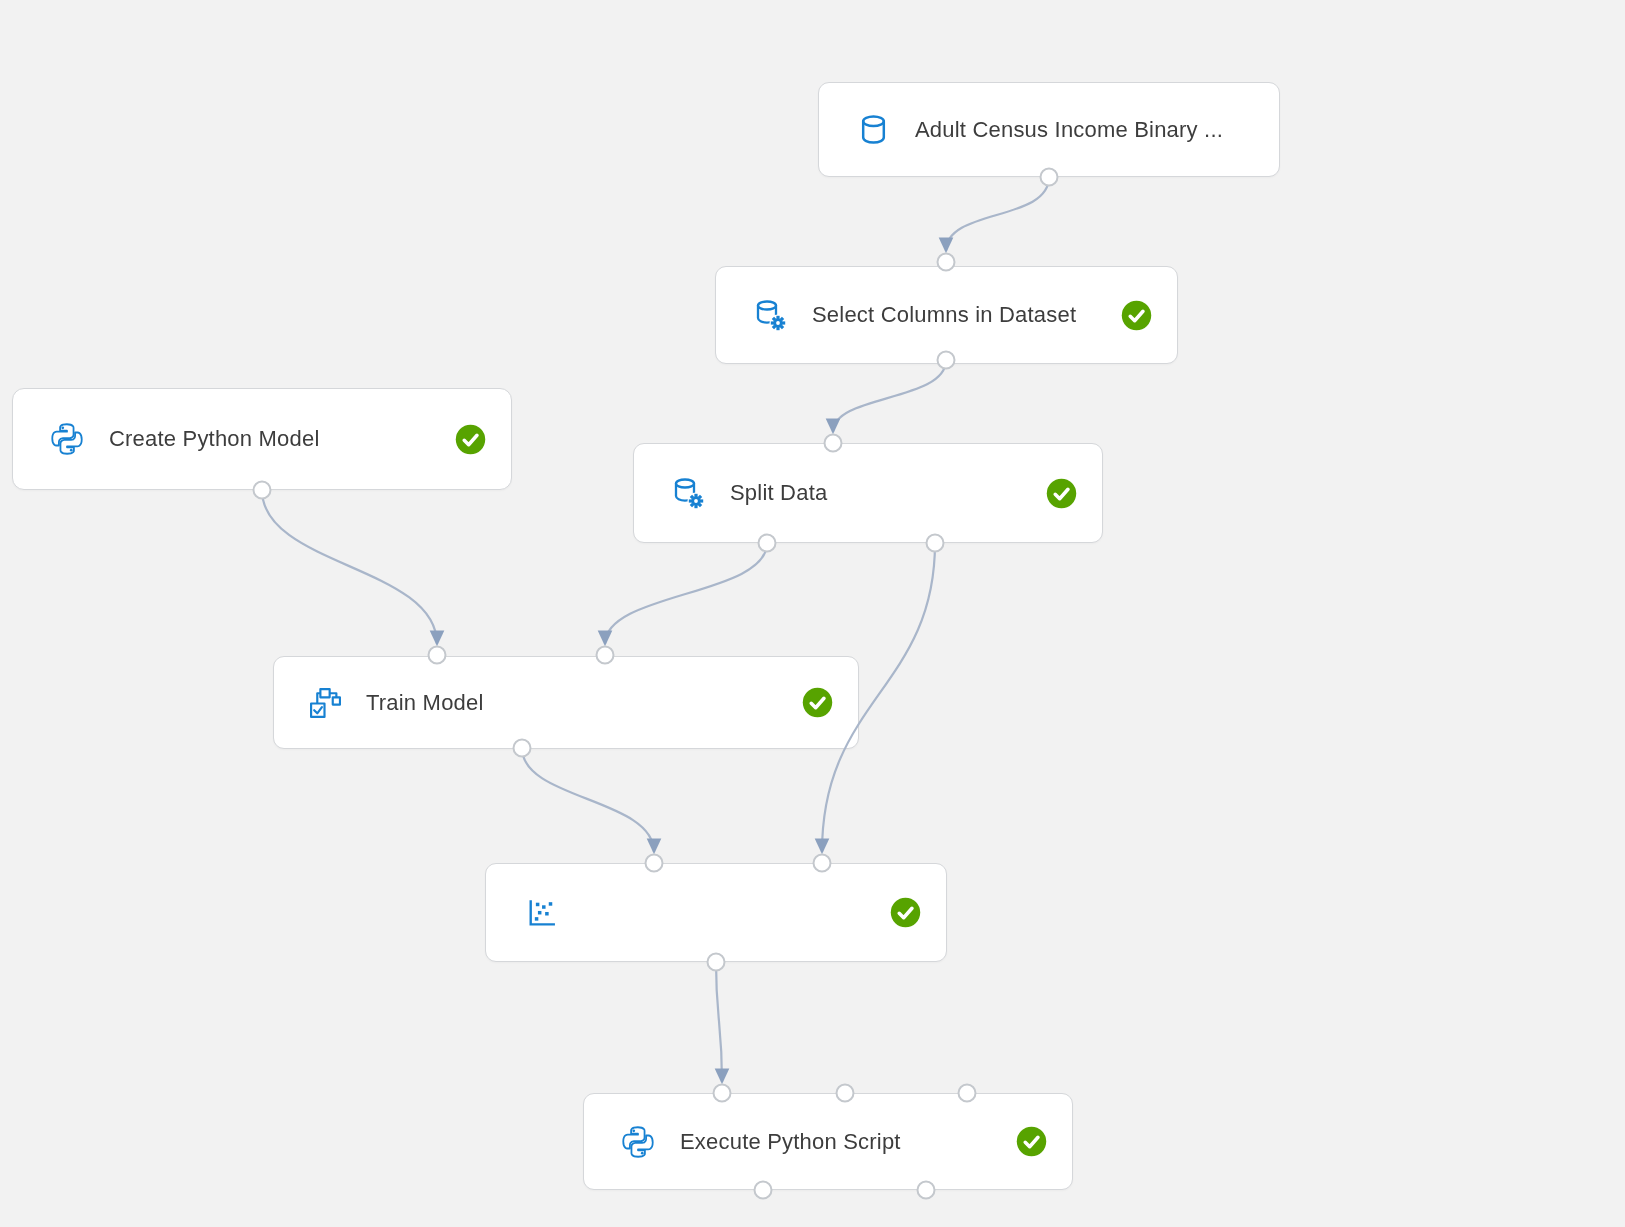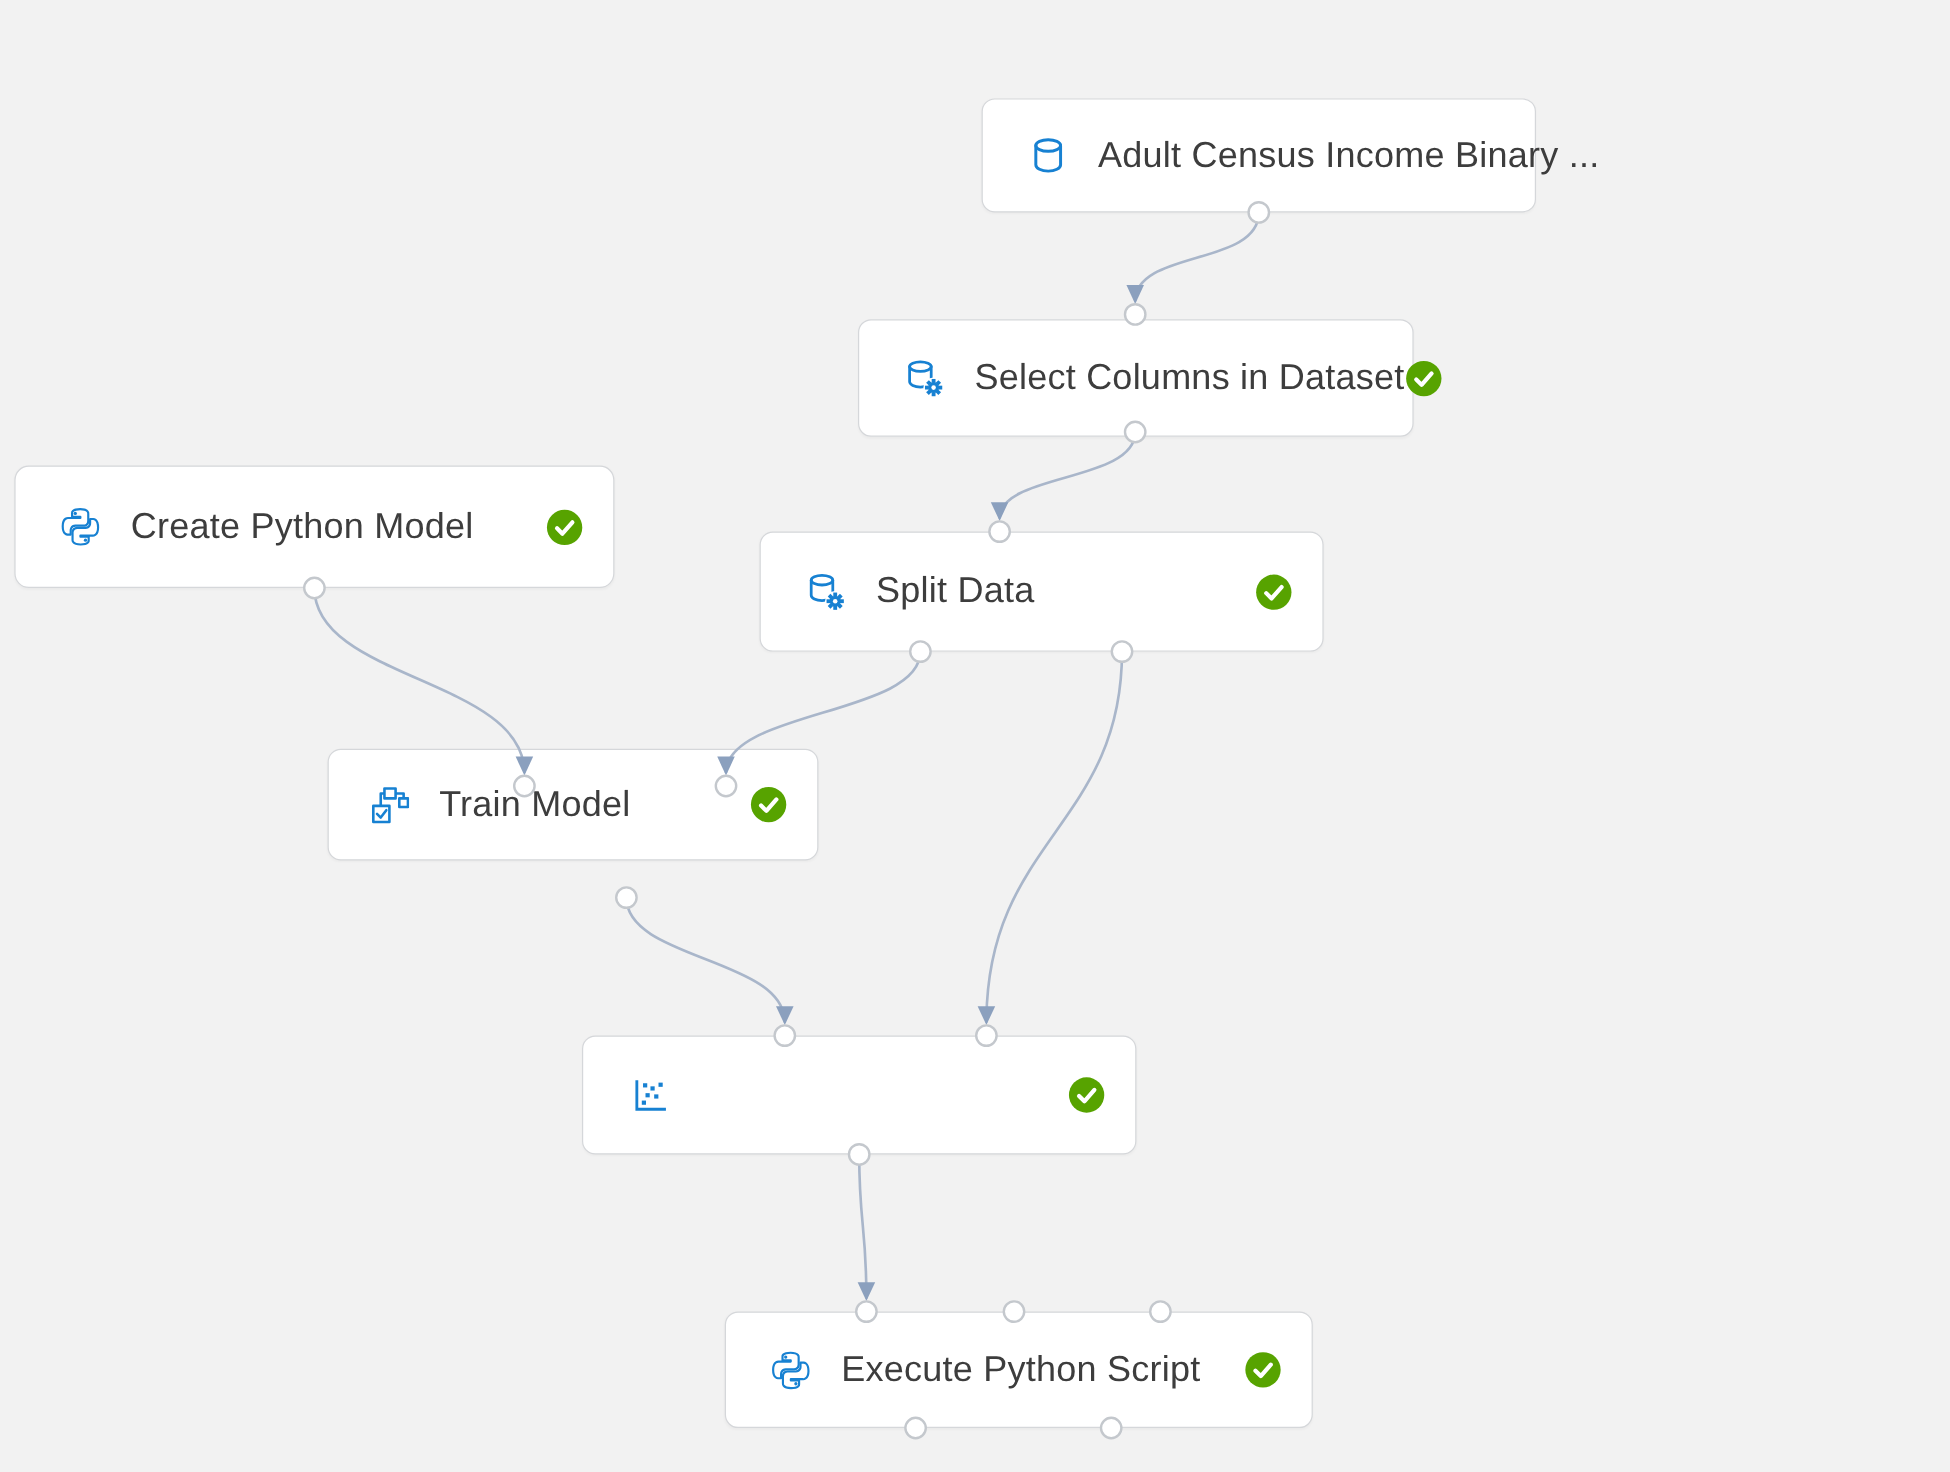--- a/index.html
+++ b/index.html
@@ -28,21 +28,21 @@
   }
   .node .icon {
     width: 36px; height: 36px;
     display: inline-flex;
     align-items: center;
     justify-content: center;
     flex: 0 0 auto;
   }
   .node .label {
     margin-left: 24px;
-    font-size: 30px;
+    font-size: 22px;
     color: #3d3d3d;
     letter-spacing: 0.2px;
     white-space: nowrap;
     flex: 1 1 auto;
   }
   .node .status {
     margin-left: auto;
     margin-right: 25px;
     width: 31px; height: 31px;
     display: inline-flex;
@@ -149,21 +149,21 @@
     </span>
     <span class="label">Split Data</span>
     <span class="status">
       <svg viewBox="0 0 32 32" width="31" height="31">
         <circle cx="16" cy="16" r="15.2" fill="#57a300"></circle>
         <path d="M9.5 16.8 l4.6 4.6 l8.6 -9.8" stroke="#ffffff" stroke-width="3.6" fill="none" stroke-linecap="round" stroke-linejoin="round"></path>
       </svg>
     </span>
   </div>
 
-  <div class="node" style="left:273px; top:624px; width:409px; height:93px;padding-left:32px;">
+  <div class="node" style="left:273px; top:656px; width:586px; height:93px;padding-left:32px;">
     <span class="icon">
       <svg viewBox="0 0 32 32" width="33" height="33" fill="none" stroke="#1781d2" stroke-width="2.1" stroke-linejoin="round">
         <rect x="3" y="17" width="13" height="13"></rect>
         <polyline points="6,23.5 9,26.5 13.5,20.5" stroke-linecap="round"></polyline>
         <rect x="12" y="3" width="9" height="8"></rect>
         <rect x="24" y="11" width="7" height="7"></rect>
         <polyline points="9,17 9,7 12,7"></polyline>
         <polyline points="21,7 27.5,7 27.5,11"></polyline>
       </svg>
     </span>
@@ -191,21 +191,21 @@
       </svg>
     </span>
     <span class="status">
       <svg viewBox="0 0 32 32" width="31" height="31">
         <circle cx="16" cy="16" r="15.2" fill="#57a300"></circle>
         <path d="M9.5 16.8 l4.6 4.6 l8.6 -9.8" stroke="#ffffff" stroke-width="3.6" fill="none" stroke-linecap="round" stroke-linejoin="round"></path>
       </svg>
     </span>
   </div>
 
-  <div class="node" style="left:604px; top:1093px; width:490px; height:97px;">
+  <div class="node" style="left:583px; top:1093px; width:490px; height:97px;">
     <span class="icon">
       <svg viewBox="0 0 110 110" width="36" height="36">
         <g fill="none" stroke="#1781d2" stroke-width="5.5" stroke-linejoin="round">
           <path d="M54.5 10c-22 0-20.6 9.6-20.6 9.6v10h21v3H24.5S10 30.9 10 53.3s12.7 21.6 12.7 21.6h7.6V64.5s-.4-12.3 12.1-12.3h20.9s11.7.2 11.7-11.3V21.6S76.8 10 54.5 10z"></path>
           <path d="M55.5 100c22 0 20.6-9.6 20.6-9.6v-10h-21v-3h30.4s14.5 1.7 14.5-20.7-12.7-21.6-12.7-21.6h-7.6v10.4s.4 12.3-12.1 12.3H46.7S35 57.6 35 69.1v19.3S33.2 100 55.5 100z"></path>
         </g>
         <circle cx="42" cy="21" r="4.2" fill="#1781d2"></circle>
         <circle cx="68" cy="89" r="4.2" fill="#1781d2"></circle>
       </svg>
     </span>

